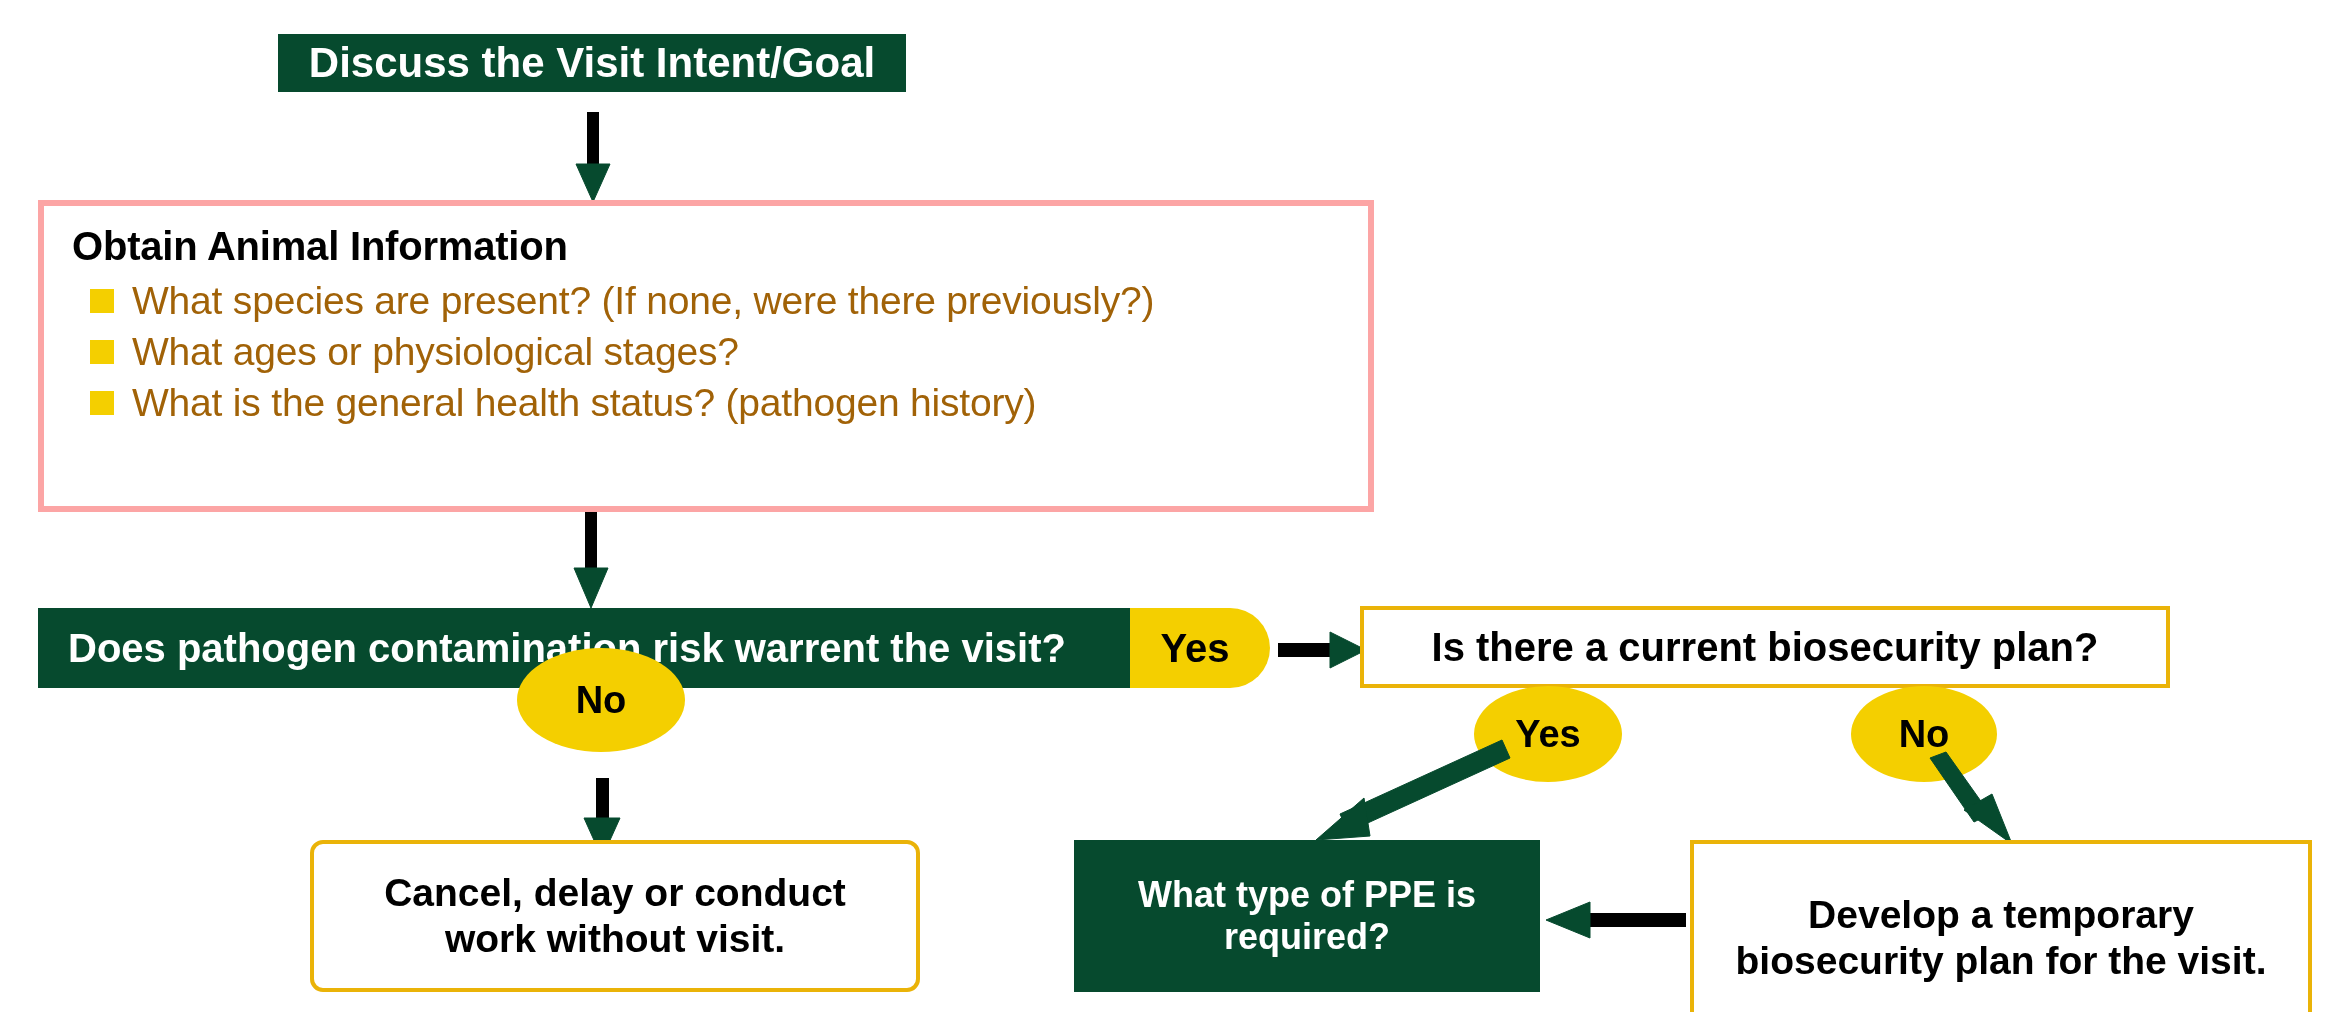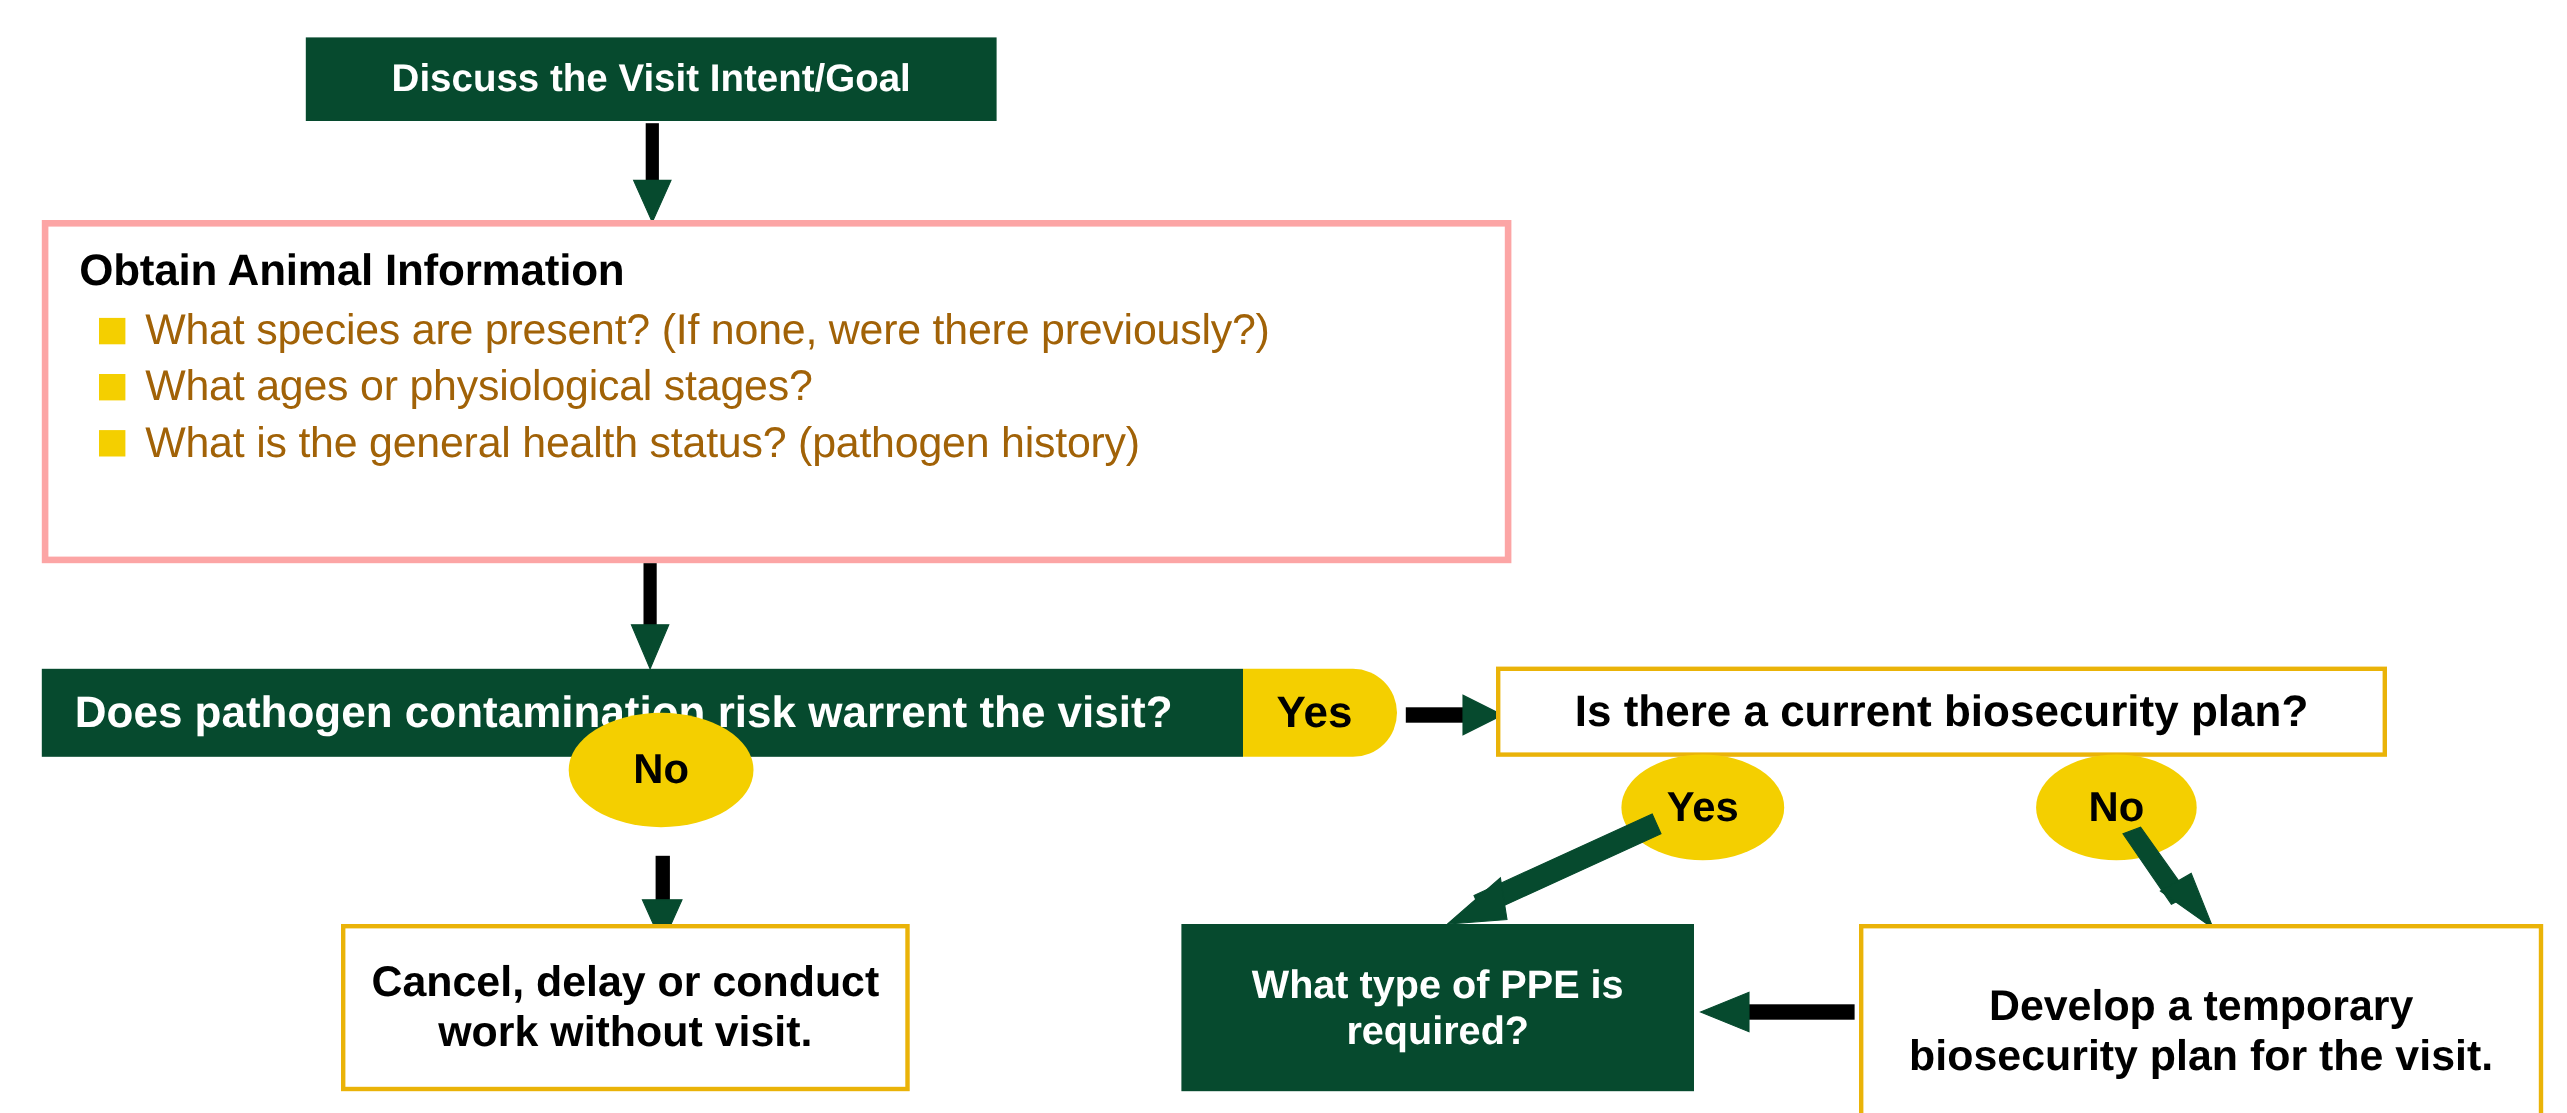--- a/index.html
+++ b/index.html
@@ -134,21 +134,21 @@
   .arrow-svg path, .arrow-svg polygon, .arrow-svg line {
     fill: #064A2E;
     stroke: #064A2E;
   }
 </style>
 </head>
 <body>
 
 <div id="canvas">
 
-  <div class="node node-solid" style="left:278px; top:34px; width:628px; height:76px; font-size:35px;">
+  <div class="node node-solid" style="left:278px; top:34px; width:628px; height:58px; font-size:42px;">
     <span>Discuss the Visit Intent/Goal</span>
   </div>
 
   <svg class="arrow-svg" style="left:576px; top:112px;" width="34" height="90" viewBox="0 0 34 90">
     <rect x="11" y="0" width="12" height="58"></rect>
     <polygon points="0,52 34,52 17,90"></polygon>
   </svg>
 
   <div class="info-panel" style="left:38px; top:200px; width:1336px; height:312px;">
     <div class="info-title">Obtain Animal Information</div>
@@ -207,21 +207,21 @@
   <svg class="arrow-svg" style="left:1280px; top:740px;" width="230" height="110" viewBox="0 0 230 110">
     <polygon points="222,0 230,18 68,92 60,74"></polygon>
     <polygon points="36,100 84,58 90,96"></polygon>
   </svg>
 
   <svg class="arrow-svg" style="left:1930px; top:752px;" width="110" height="100" viewBox="0 0 110 100">
     <polygon points="0,6 16,0 60,62 44,70"></polygon>
     <polygon points="82,92 34,58 62,42"></polygon>
   </svg>
 
-  <div class="node node-outline" style="left:310px; top:840px; width:517px; height:152px; font-size:39px; flex-direction:column;">
+  <div class="node node-outline" style="left:310px; top:840px; width:610px; height:152px; font-size:39px; flex-direction:column;border-radius:13px;">
     <span>Cancel, delay or conduct</span>
     <span>work without visit.</span>
   </div>
 
   <div class="node node-solid" style="left:1074px; top:840px; width:466px; height:152px; font-size:36px; flex-direction:column;">
     <span>What type of PPE is</span>
     <span>required?</span>
   </div>
 
   <svg class="arrow-svg" style="left:1546px; top:898px;" width="140" height="44" viewBox="0 0 140 44">

